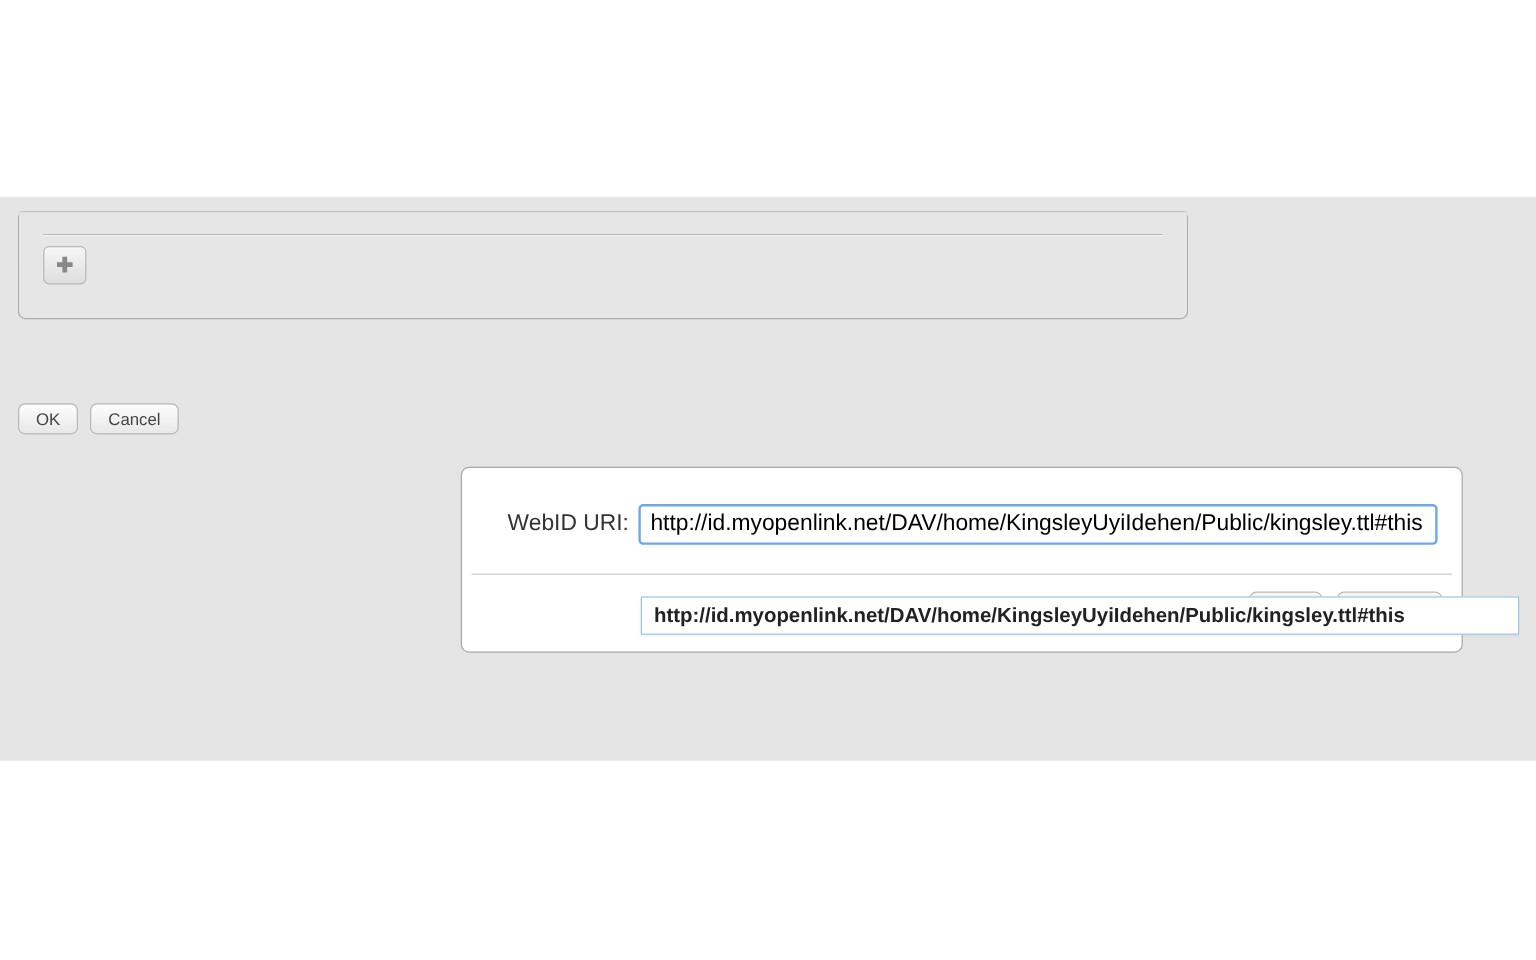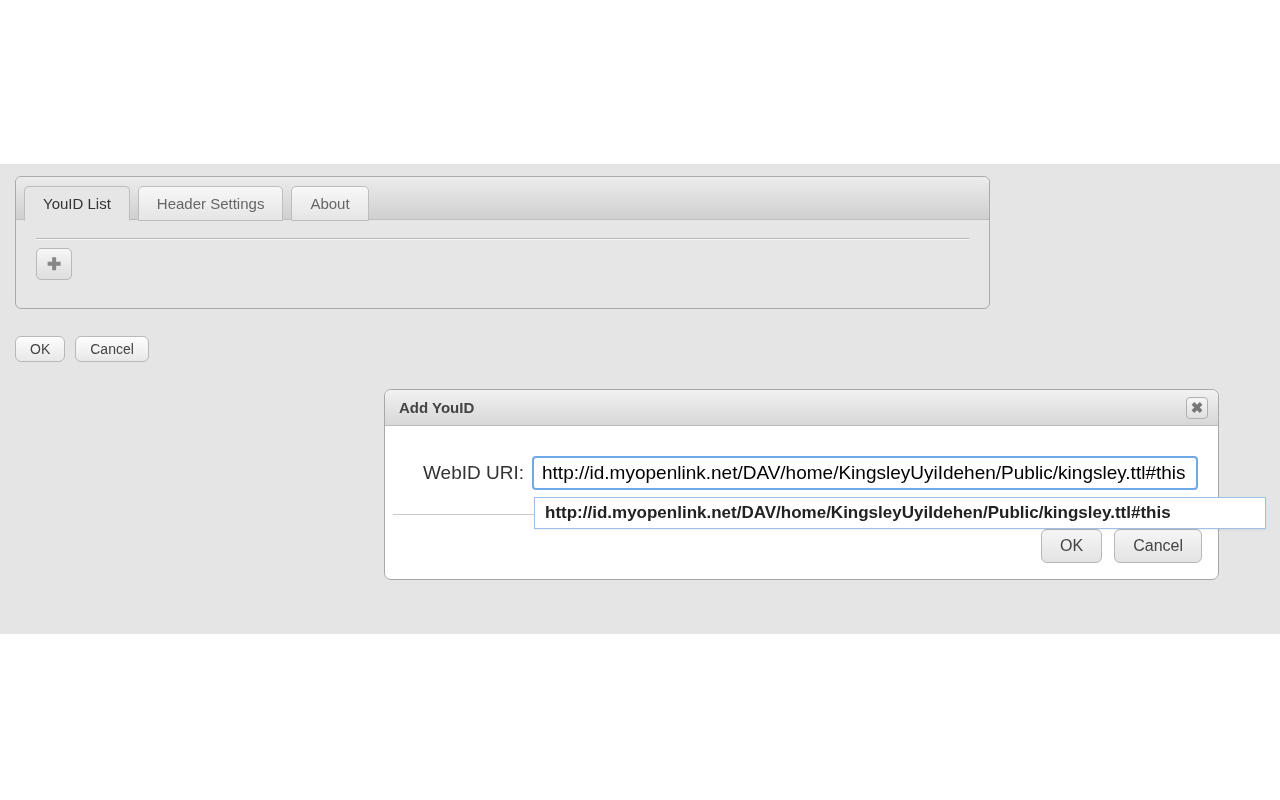--- a/index.html
+++ b/index.html
@@ -213,55 +213,38 @@
     z-index: 50;
     box-shadow: 0 1px 2px rgba(0,0,0,0.08);
   }
 </style>
 </head>
 <body>
 
 <div class="canvas">
 
   <div class="main-panel">
-    <div class="tabbar">
-      <div class="tab active">
-        <span>YouID List</span>
-      </div>
-      <div class="tab">
-        <span>Header Settings</span>
-      </div>
-      <div class="tab">
-        <span>About</span>
-      </div>
-    </div>
     <div class="tab-content">
       <div class="list-divider"></div>
       <div class="add-btn">
         <span class="plus">✚</span>
       </div>
     </div>
   </div>
 
   <div class="main-actions">
     <button class="btn">
       <span>OK</span>
     </button>
     <button class="btn">
       <span>Cancel</span>
     </button>
   </div>
 
   <div class="dialog">
-    <div class="dialog-titlebar">
-      <span>Add YouID</span>
-      <div class="close-x">
-        <span>✖</span>
-      </div>
-    </div>
 
     <div class="dialog-body">
       <span class="webid-label">WebID URI:</span>
       <input class="webid-input" type="text" value="http://id.myopenlink.net/DAV/home/KingsleyUyiIdehen/Public/kingsley.ttl#this" style="">
     </div>
 
     <div class="dialog-sep"></div>
 
     <div class="dialog-actions">
       <button class="btn">

